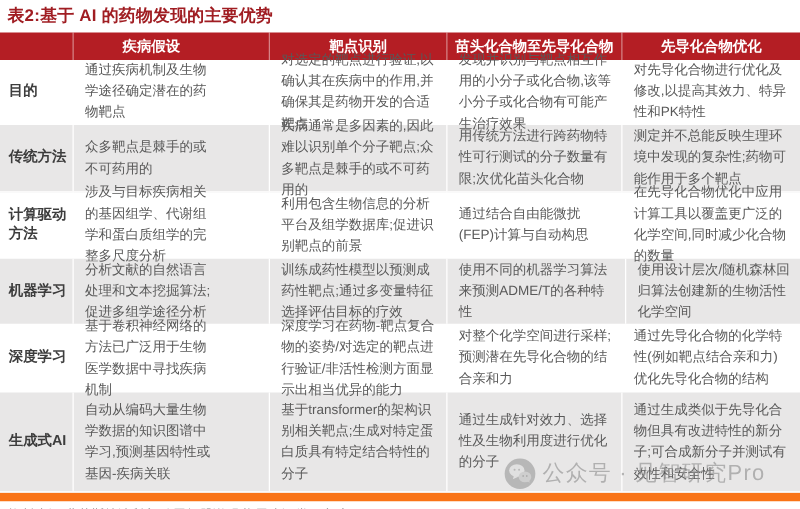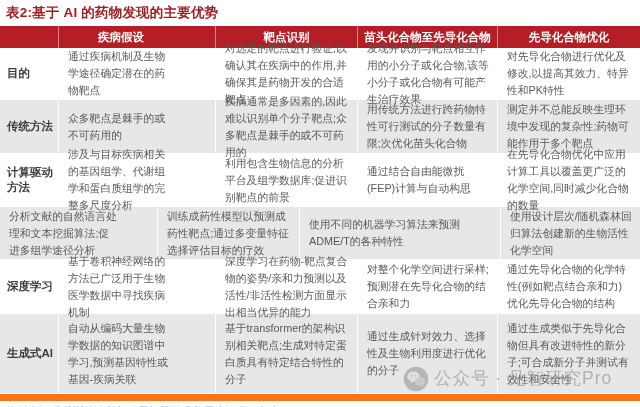--- a/index.html
+++ b/index.html
@@ -76,30 +76,31 @@
 
     <div class="trow row-2">
       <div class="lcell c0">计算驱动方法</div>
       <div class="tcell c1">涉及与目标疾病相关的基因组学、代谢组学和蛋白质组学的完整多尺度分析</div>
       <div class="tcell c2">利用包含生物信息的分析平台及组学数据库;促进识别靶点的前景</div>
       <div class="tcell c3">通过结合自由能微扰(FEP)计算与自动构思</div>
       <div class="tcell c4">在先导化合物优化中应用计算工具以覆盖更广泛的化学空间,同时减少化合物的数量</div>
     </div>
 
     <div class="trow row-3 alt">
+      <div class="lcell c0">机器学习</div>
       <div class="tcell c1">分析文献的自然语言处理和文本挖掘算法;促进多组学途径分析</div>
       <div class="tcell c2">训练成药性模型以预测成药性靶点;通过多变量特征选择评估目标的疗效</div>
       <div class="tcell c4">使用不同的机器学习算法来预测ADME/T的各种特性</div>
       <div class="tcell c3">使用设计层次/随机森林回归算法创建新的生物活性化学空间</div>
     </div>
 
     <div class="trow row-4">
       <div class="lcell c0">深度学习</div>
       <div class="tcell c1">基于卷积神经网络的方法已广泛用于生物医学数据中寻找疾病机制</div>
-      <div class="tcell c2">深度学习在药物-靶点复合物的姿势/亲和力预测以及活性/非活性检测方面显示出相当优异的能力</div>
+      <div class="tcell c2">深度学习在药物-靶点复合物的姿势/对选定的靶点进行验证/非活性检测方面显示出相当优异的能力</div>
       <div class="tcell c3">对整个化学空间进行采样;预测潜在先导化合物的结合亲和力</div>
       <div class="tcell c4">通过先导化合物的化学特性(例如靶点结合亲和力)优化先导化合物的结构</div>
     </div>
 
     <div class="trow row-5 alt">
       <div class="lcell c0">生成式AI</div>
       <div class="tcell c1">自动从编码大量生物学数据的知识图谱中学习,预测基因特性或基因-疾病关联</div>
       <div class="tcell c2">基于transformer的架构识别相关靶点;生成对特定蛋白质具有特定结合特性的分子</div>
       <div class="tcell c3">通过生成针对效力、选择性及生物利用度进行优化的分子</div>
       <div class="tcell c4">通过生成类似于先导化合物但具有改进特性的新分子;可合成新分子并测试有效性和安全性</div>

